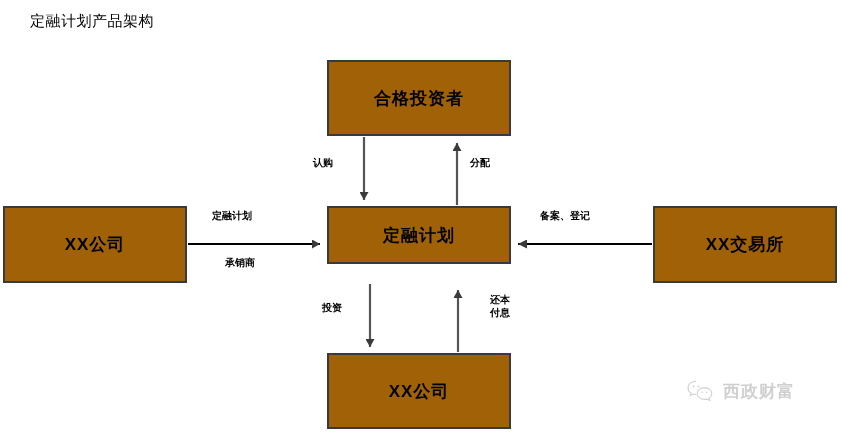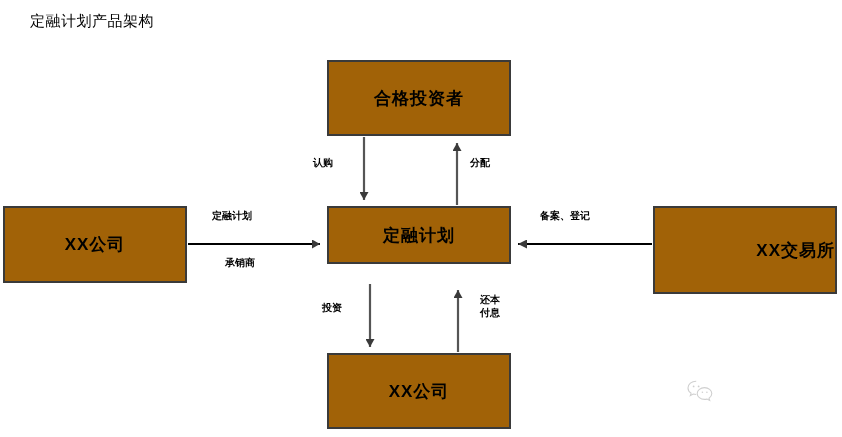--- a/index.html
+++ b/index.html
@@ -50,33 +50,33 @@
     letter-spacing: 1px;
     color: #000000;
     white-space: nowrap;
     text-align: center;
   }
 
   
   #box-investor  { left: 327px; top: 60px;  width: 184px; height: 76px; }
   #box-plan      { left: 327px; top: 206px; width: 184px; height: 58px; }
   #box-company-left { left: 3px;  top: 206px; width: 184px; height: 77px; }
-  #box-exchange  { left: 653px; top: 206px; width: 184px; height: 88px; justify-content: flex-end; }
+  #box-exchange  { left: 653px; top: 206px; width: 184px; height: 77px; }
   #box-company-bottom { left: 327px; top: 353px; width: 184px; height: 76px; }
 
   
   .edge-label {
     position: absolute;
     font-size: 10px;
     font-weight: bold;
     color: #000000;
     white-space: nowrap;
     line-height: 1.28;
   }
-  .edge-label.two-line { white-space: normal; text-align: center; }
+  .edge-label.two-line { white-space: normal; text-align: right; }
 
   #label-subscribe   { left: 313px; top: 157px; }
   #label-allocate    { left: 470px; top: 157px; text-align: center; }
   #label-trustee     { left: 212px; top: 210px; }
   #label-underwriter { left: 225px; top: 257px; }
   #label-filing      { left: 540px; top: 210px; text-align: right; }
   #label-invest      { left: 322px; top: 302px; }
   #label-repay       { left: 470px; top: 294px; width: 40px; }
 
   
@@ -175,13 +175,14 @@
       <g fill="none" stroke="#8e8e8e" stroke-width="1.1">
         <path d="M10.2 2.2C5.6 2.2 2 5.2 2 8.9c0 2.1 1.2 4 3.1 5.2l-0.8 2.5 2.9-1.5c0.9 0.3 1.9 0.4 3 0.4"></path>
         <circle cx="7.6" cy="7.4" r="0.9" fill="#8e8e8e" stroke="none"></circle>
         <circle cx="12.6" cy="7.4" r="0.9" fill="#8e8e8e" stroke="none"></circle>
         <path d="M18.5 8.6c4 0 7.3 2.6 7.3 5.9 0 1.9-1.1 3.6-2.8 4.7l0.7 2.3-2.7-1.4c-0.8 0.2-1.7 0.3-2.5 0.3-4 0-7.3-2.6-7.3-5.9s3.3-5.9 7.3-5.9z"></path>
         <circle cx="16.4" cy="13.2" r="0.8" fill="#8e8e8e" stroke="none"></circle>
         <circle cx="20.9" cy="13.2" r="0.8" fill="#8e8e8e" stroke="none"></circle>
       </g>
     </svg>
   </span>
+  <span class="wm-text">西政财富</span>
 </div>
 
 </body></html>

